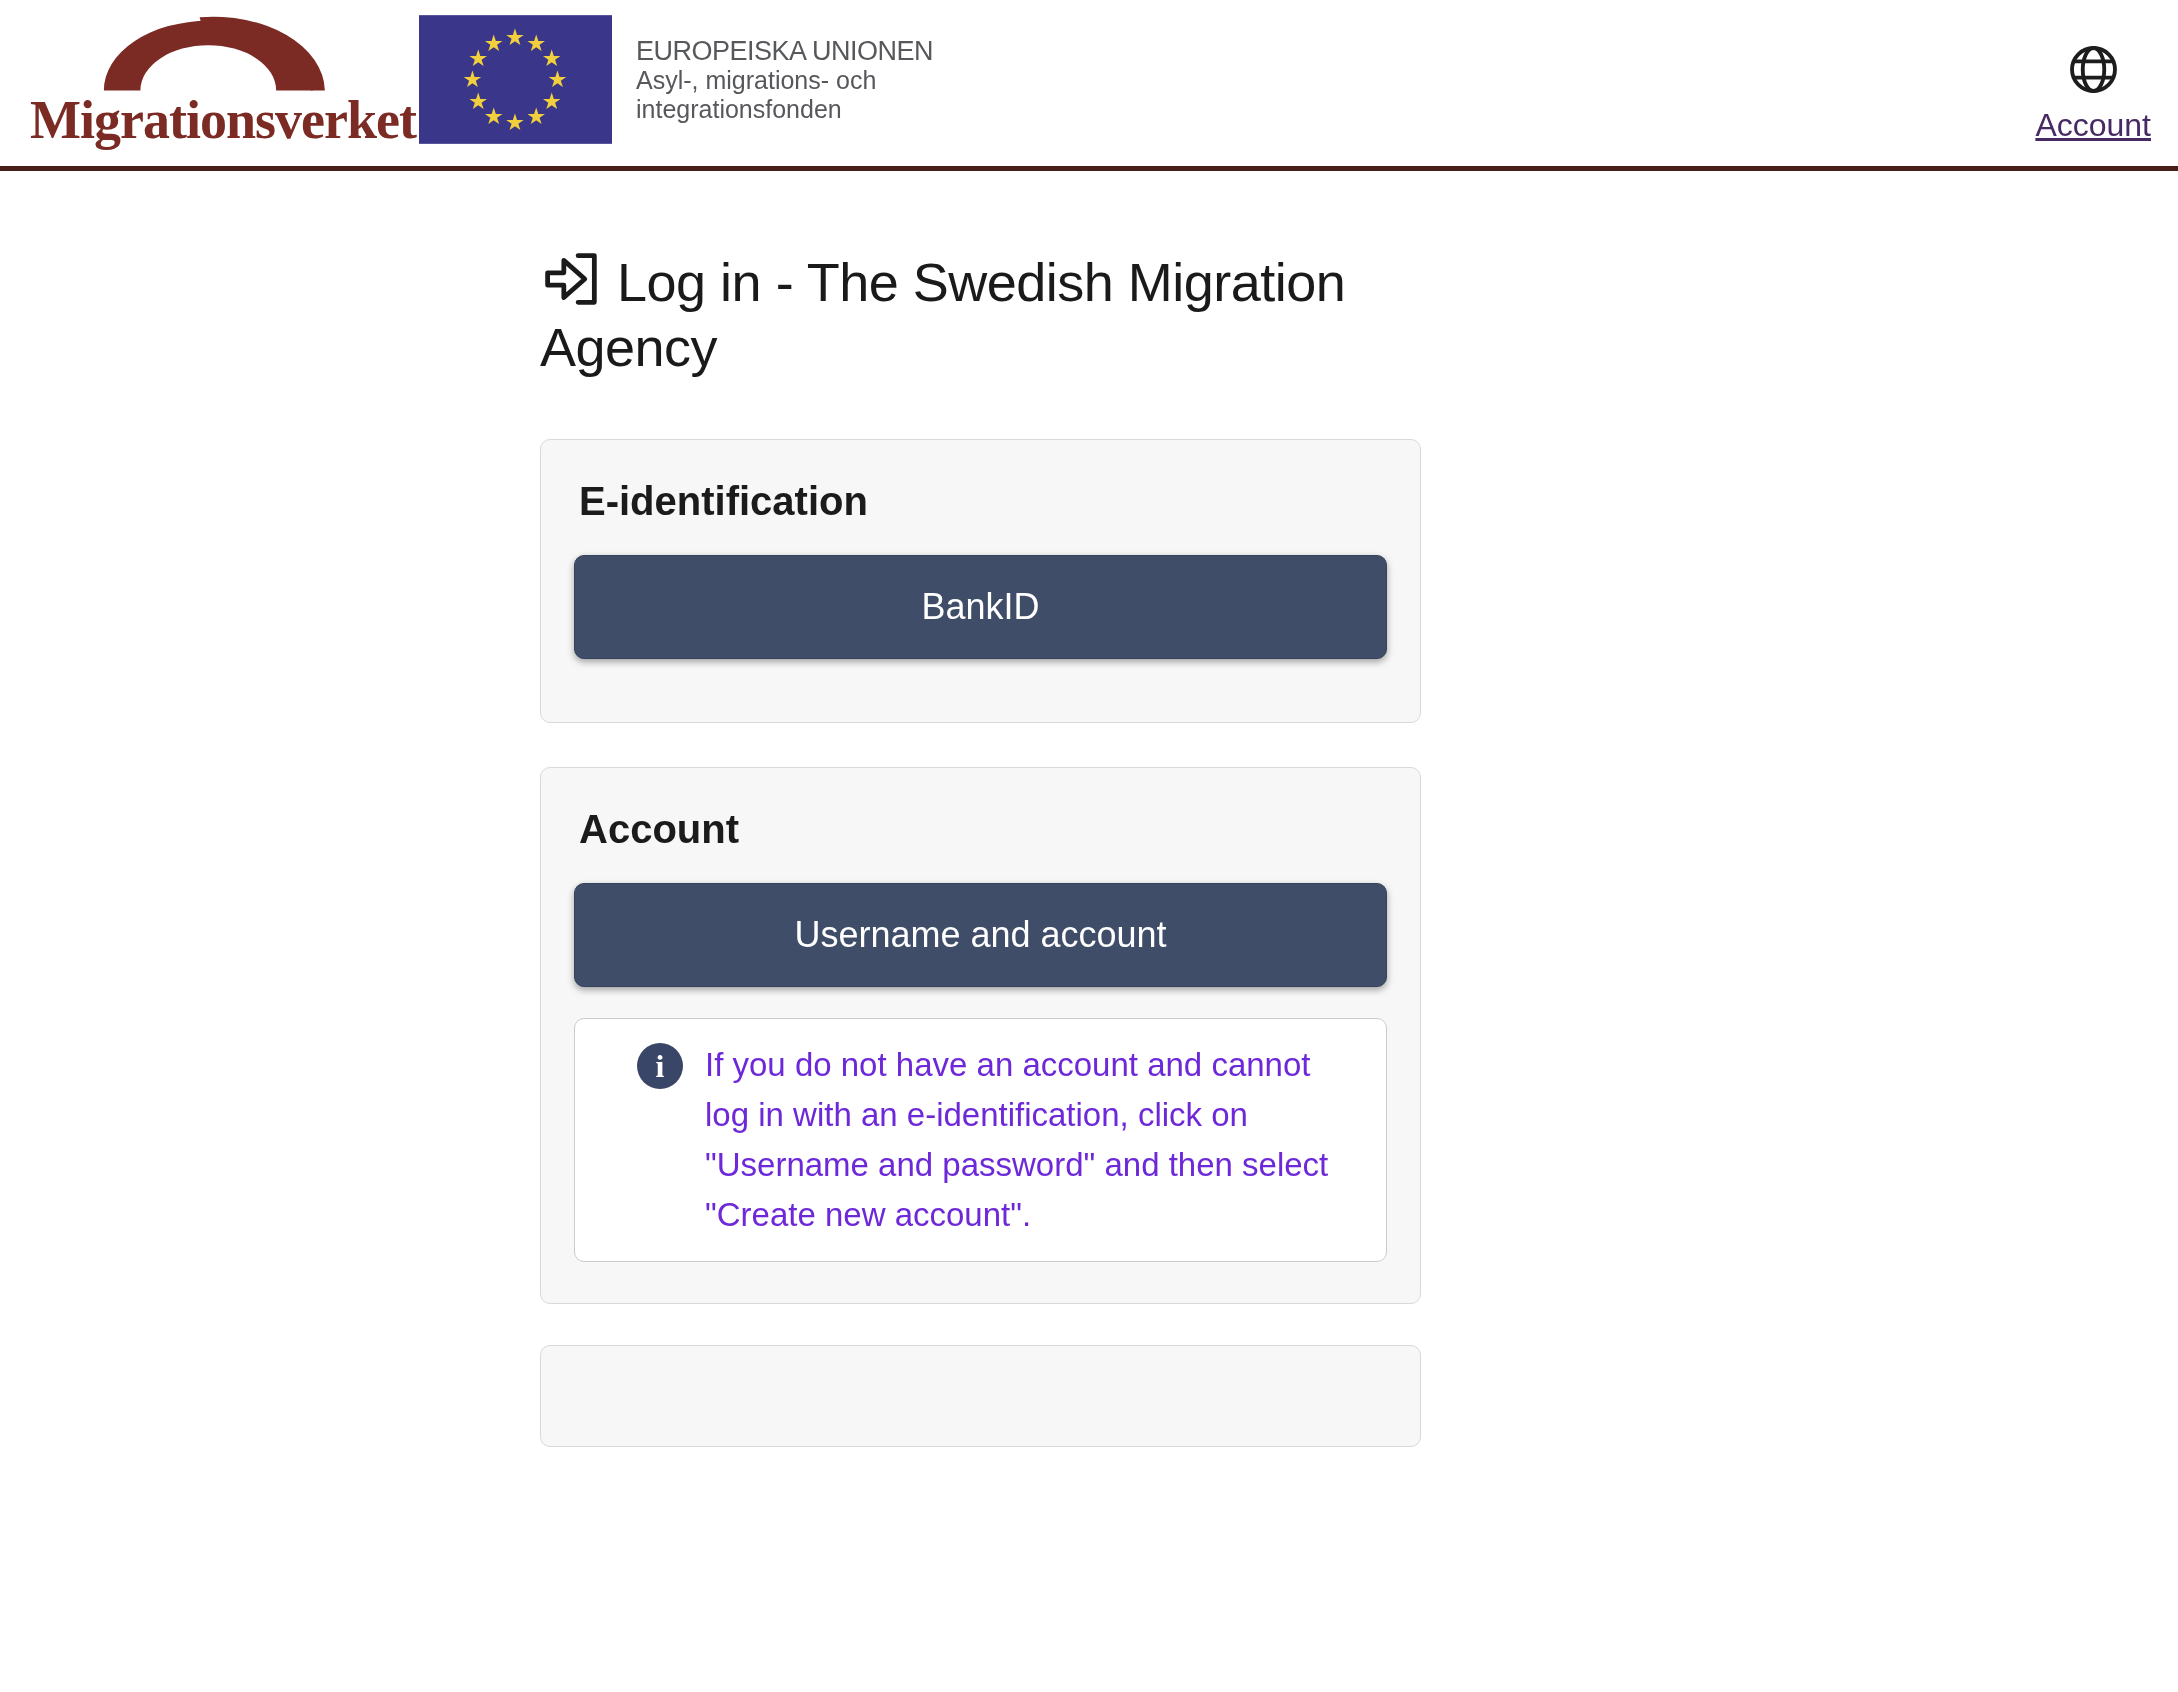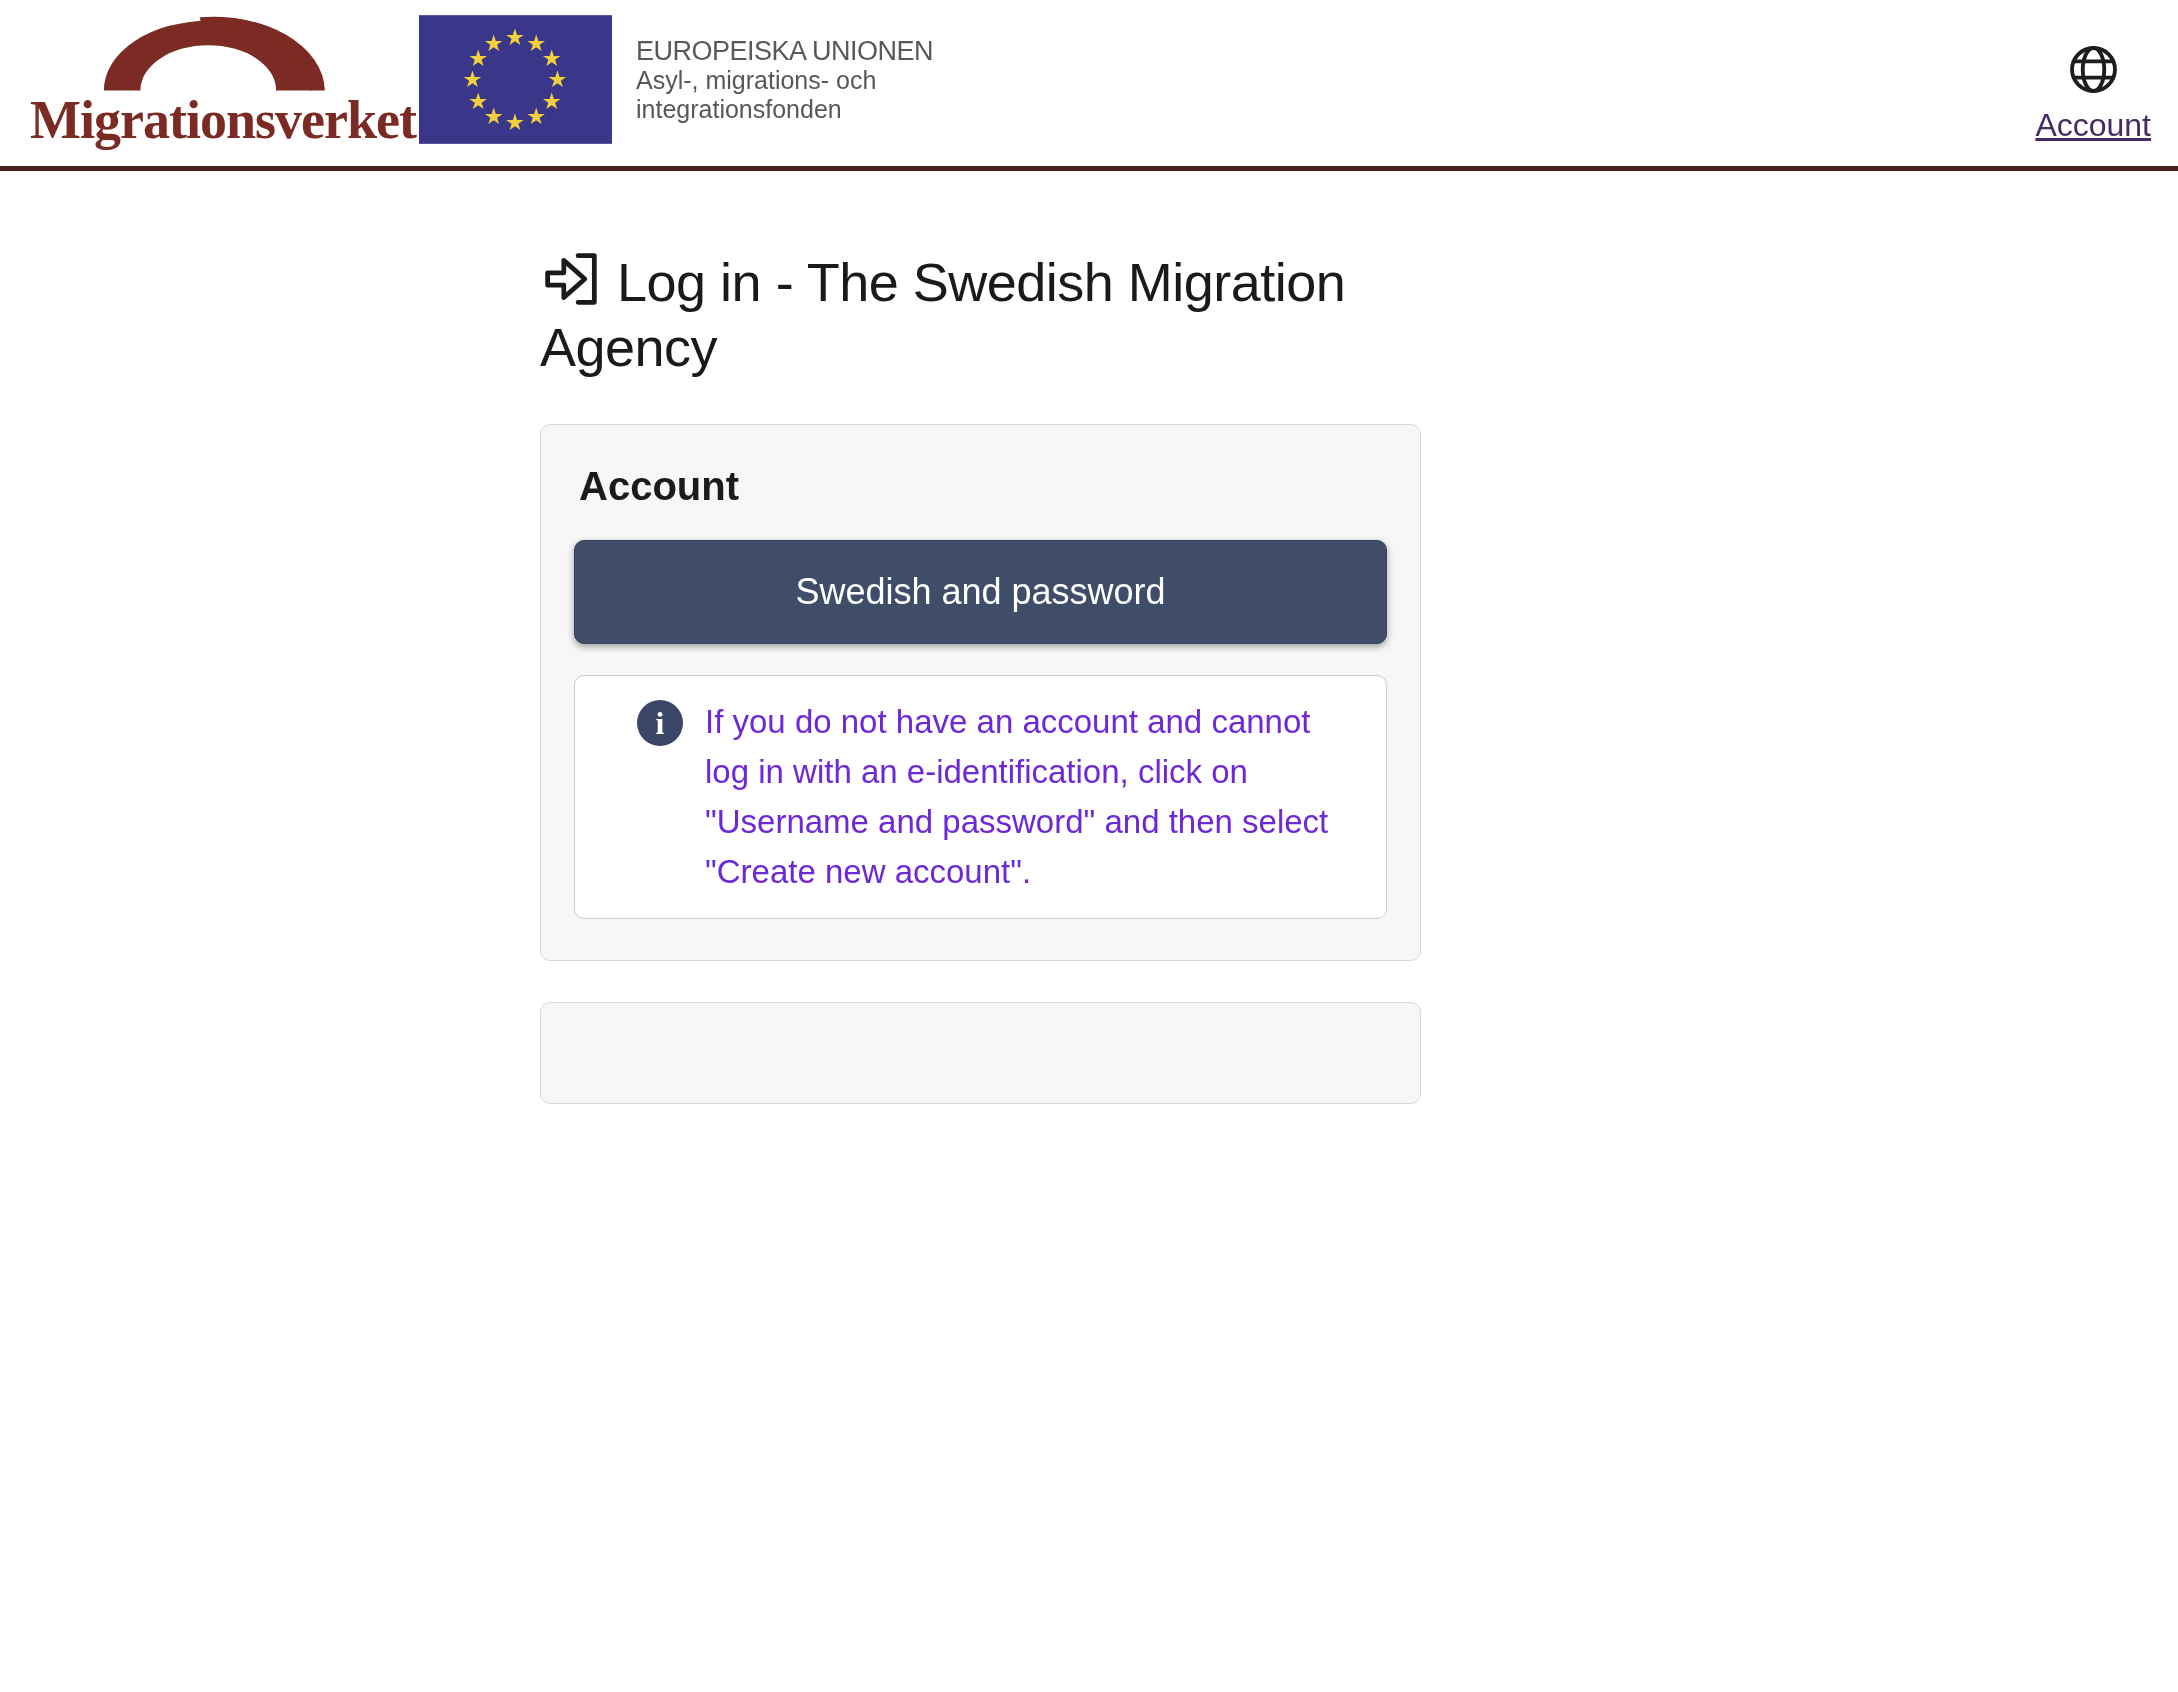--- a/index.html
+++ b/index.html
@@ -100,24 +100,28 @@
 
 <div class="main">
 
   <h1 class="page-title">
     <svg class="login-icon" viewBox="0 0 64 64" xmlns="http://www.w3.org/2000/svg" fill="none" stroke="#1a1a1a" stroke-width="5" stroke-linejoin="round">
       <path d="M 40,8 H 57 V 57 H 40" stroke-linecap="round"></path>
       <path d="M 8,26 H 25 V 13 L 47,32.5 L 25,52 V 39 H 8 Z"></path>
     </svg><span>Log in - The Swedish Migration Agency</span>
   </h1>
 
+  <div class="card">
+    <h2>E-identification</h2>
+    <button class="login-btn">BankID</button>
+  </div>
 
   <div class="card account">
     <h2>Account</h2>
-    <button class="login-btn">Swedish and password</button>
+    <button class="login-btn">Username and account</button>
     <div class="info-box">
       <div class="info-icon">i</div>
       <div class="info-text">
         <div>If you do not have an account and cannot</div>
         <div>log in with an e-identification, click on</div>
         <div>"Username and password" and then select</div>
         <div>"Create new account".</div>
       </div>
     </div>
   </div>

